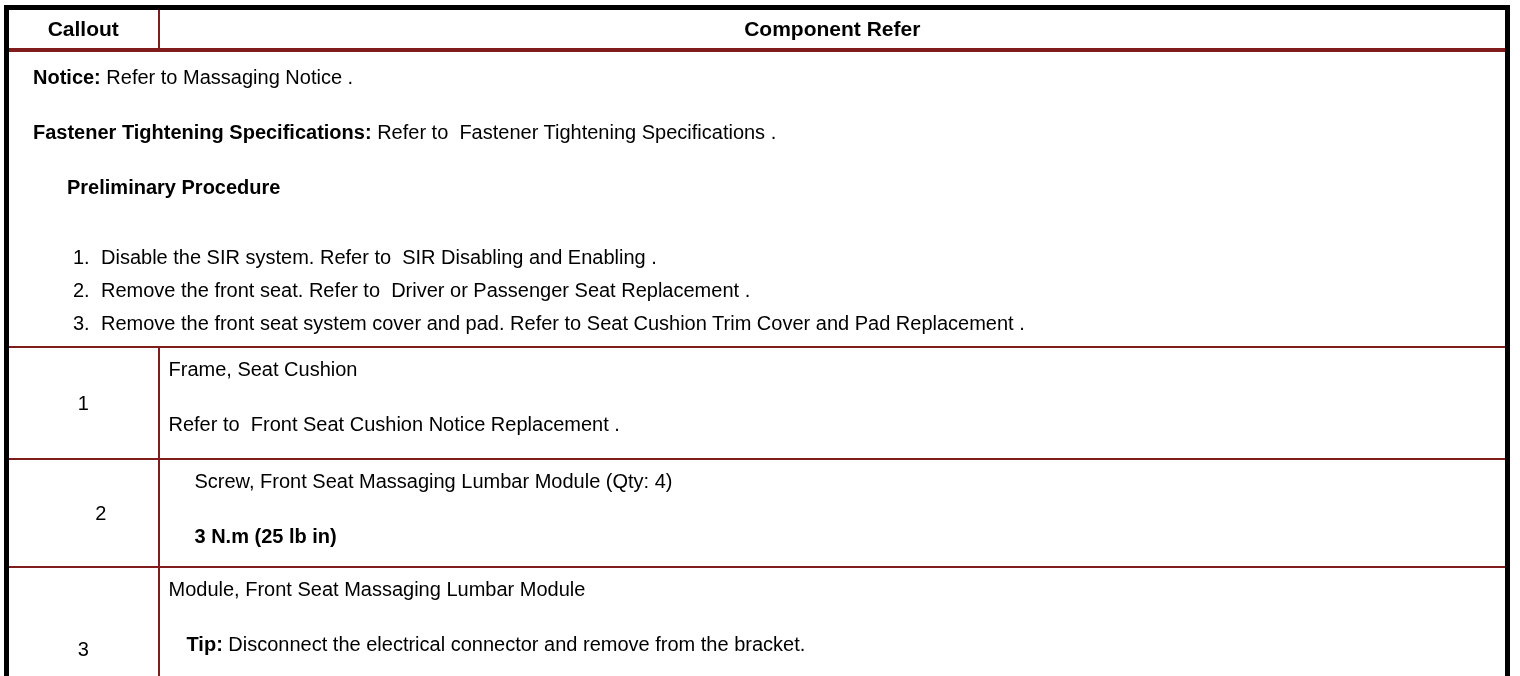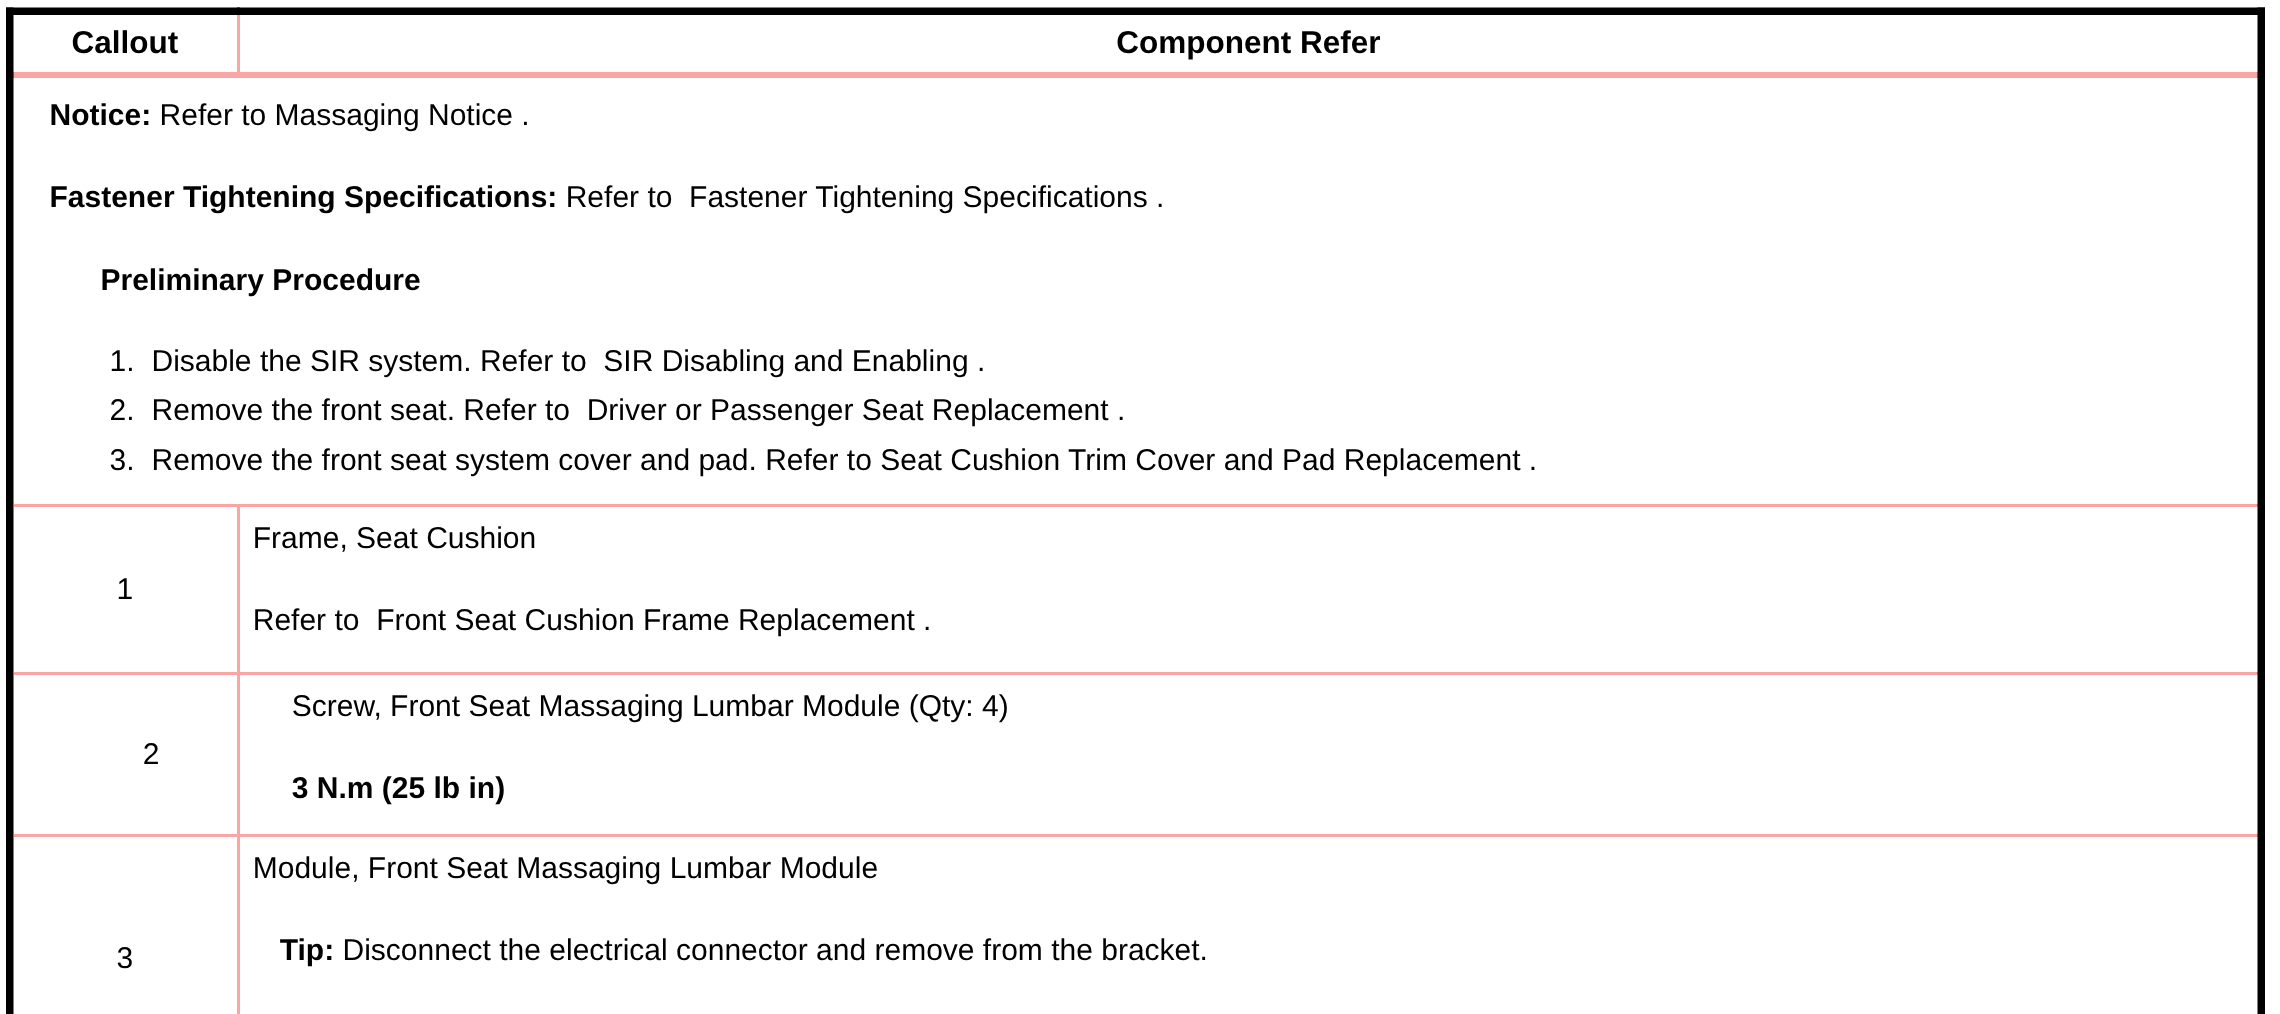--- a/index.html
+++ b/index.html
@@ -21,21 +21,21 @@
   table.spec {
     position: absolute;
     left: 4px;
     top: 5px;
     width: 1506px;
     border-collapse: collapse;
     table-layout: fixed;
     background: #ffffff;
   }
   table.spec, table.spec th, table.spec td {
-    border: 2px solid #fca5a5;
+    border: 2px solid #7f1d1d;
   }
   table.spec {
     border: 5px solid #000000;
   }
   th {
     font-size: 21px;
     font-weight: bold;
     text-align: center;
     vertical-align: middle;
     height: 38px;
@@ -65,21 +65,21 @@
   .row-3 td { height: 148px; }
   p.line {
     margin: 0 0 28px 0;
     line-height: 27px;
     white-space: pre-wrap;
   }
   p.line:last-child { margin-bottom: 0; }
   .bold { font-weight: bold; margin-left: 18px; }
   .prelim-title {
     font-weight: bold;
-    margin: 0 0 24px 52px;
+    margin: 0 0 40px 52px;
     line-height: 27px;
   }
   ol.steps {
     list-style: none;
     margin: 0;
     padding: 0 0 0 30px;
   }
   ol.steps li {
     line-height: 33px;
     white-space: pre-wrap;
@@ -115,21 +115,21 @@
             <li><span class="step-num">1.</span><span>Disable the SIR system. Refer to  SIR Disabling and Enabling .</span></li>
             <li><span class="step-num">2.</span><span>Remove the front seat. Refer to  Driver or Passenger Seat Replacement .</span></li>
             <li><span class="step-num">3.</span><span>Remove the front seat system cover and pad. Refer to Seat Cushion Trim Cover and Pad Replacement .</span></li>
           </ol>
         </td>
       </tr>
       <tr class="row-1">
         <td class="callout-cell">1</td>
         <td class="component-cell">
           <p class="line">Frame, Seat Cushion</p>
-          <p class="line">Refer to  Front Seat Cushion Frame Replacement .</p>
+          <p class="line">Refer to  Front Seat Cushion Notice Replacement .</p>
         </td>
       </tr>
       <tr class="row-2">
         <td class="callout-cell">2</td>
         <td class="component-cell">
           <p class="line">Screw, Front Seat Massaging Lumbar Module (Qty: 4)</p>
           <p class="line bold">3 N.m (25 lb in)</p>
         </td>
       </tr>
       <tr class="row-3">

